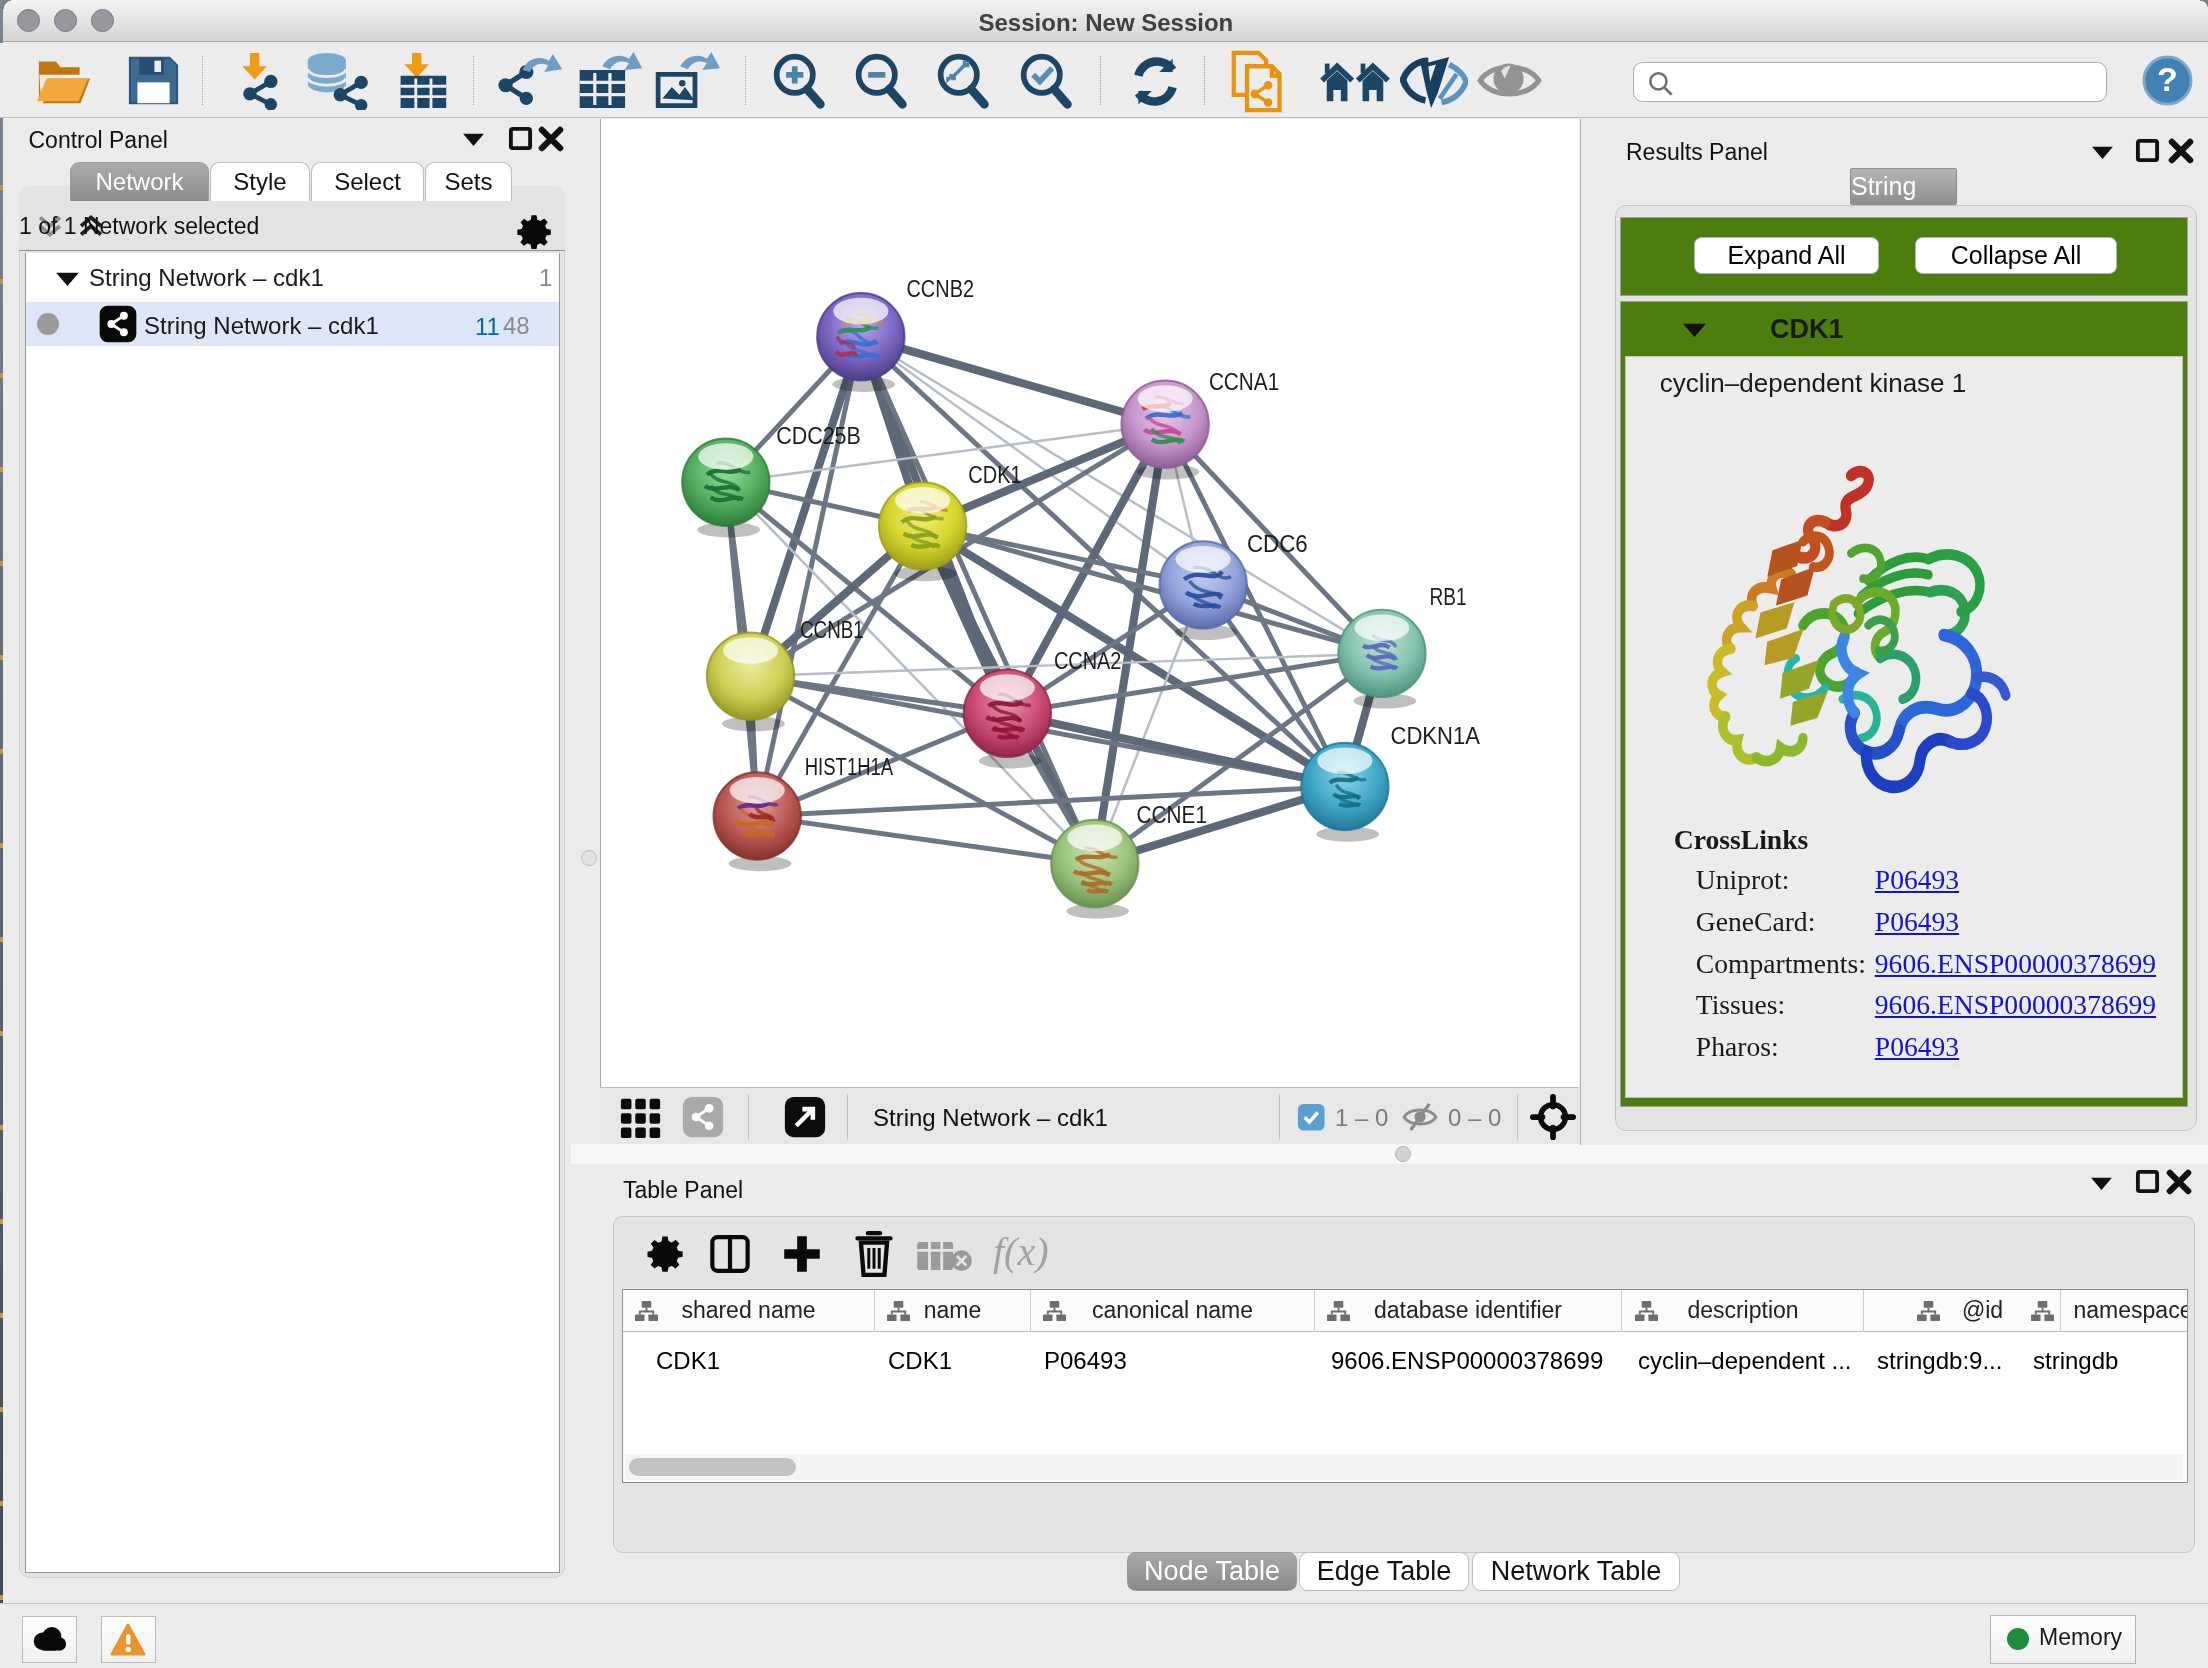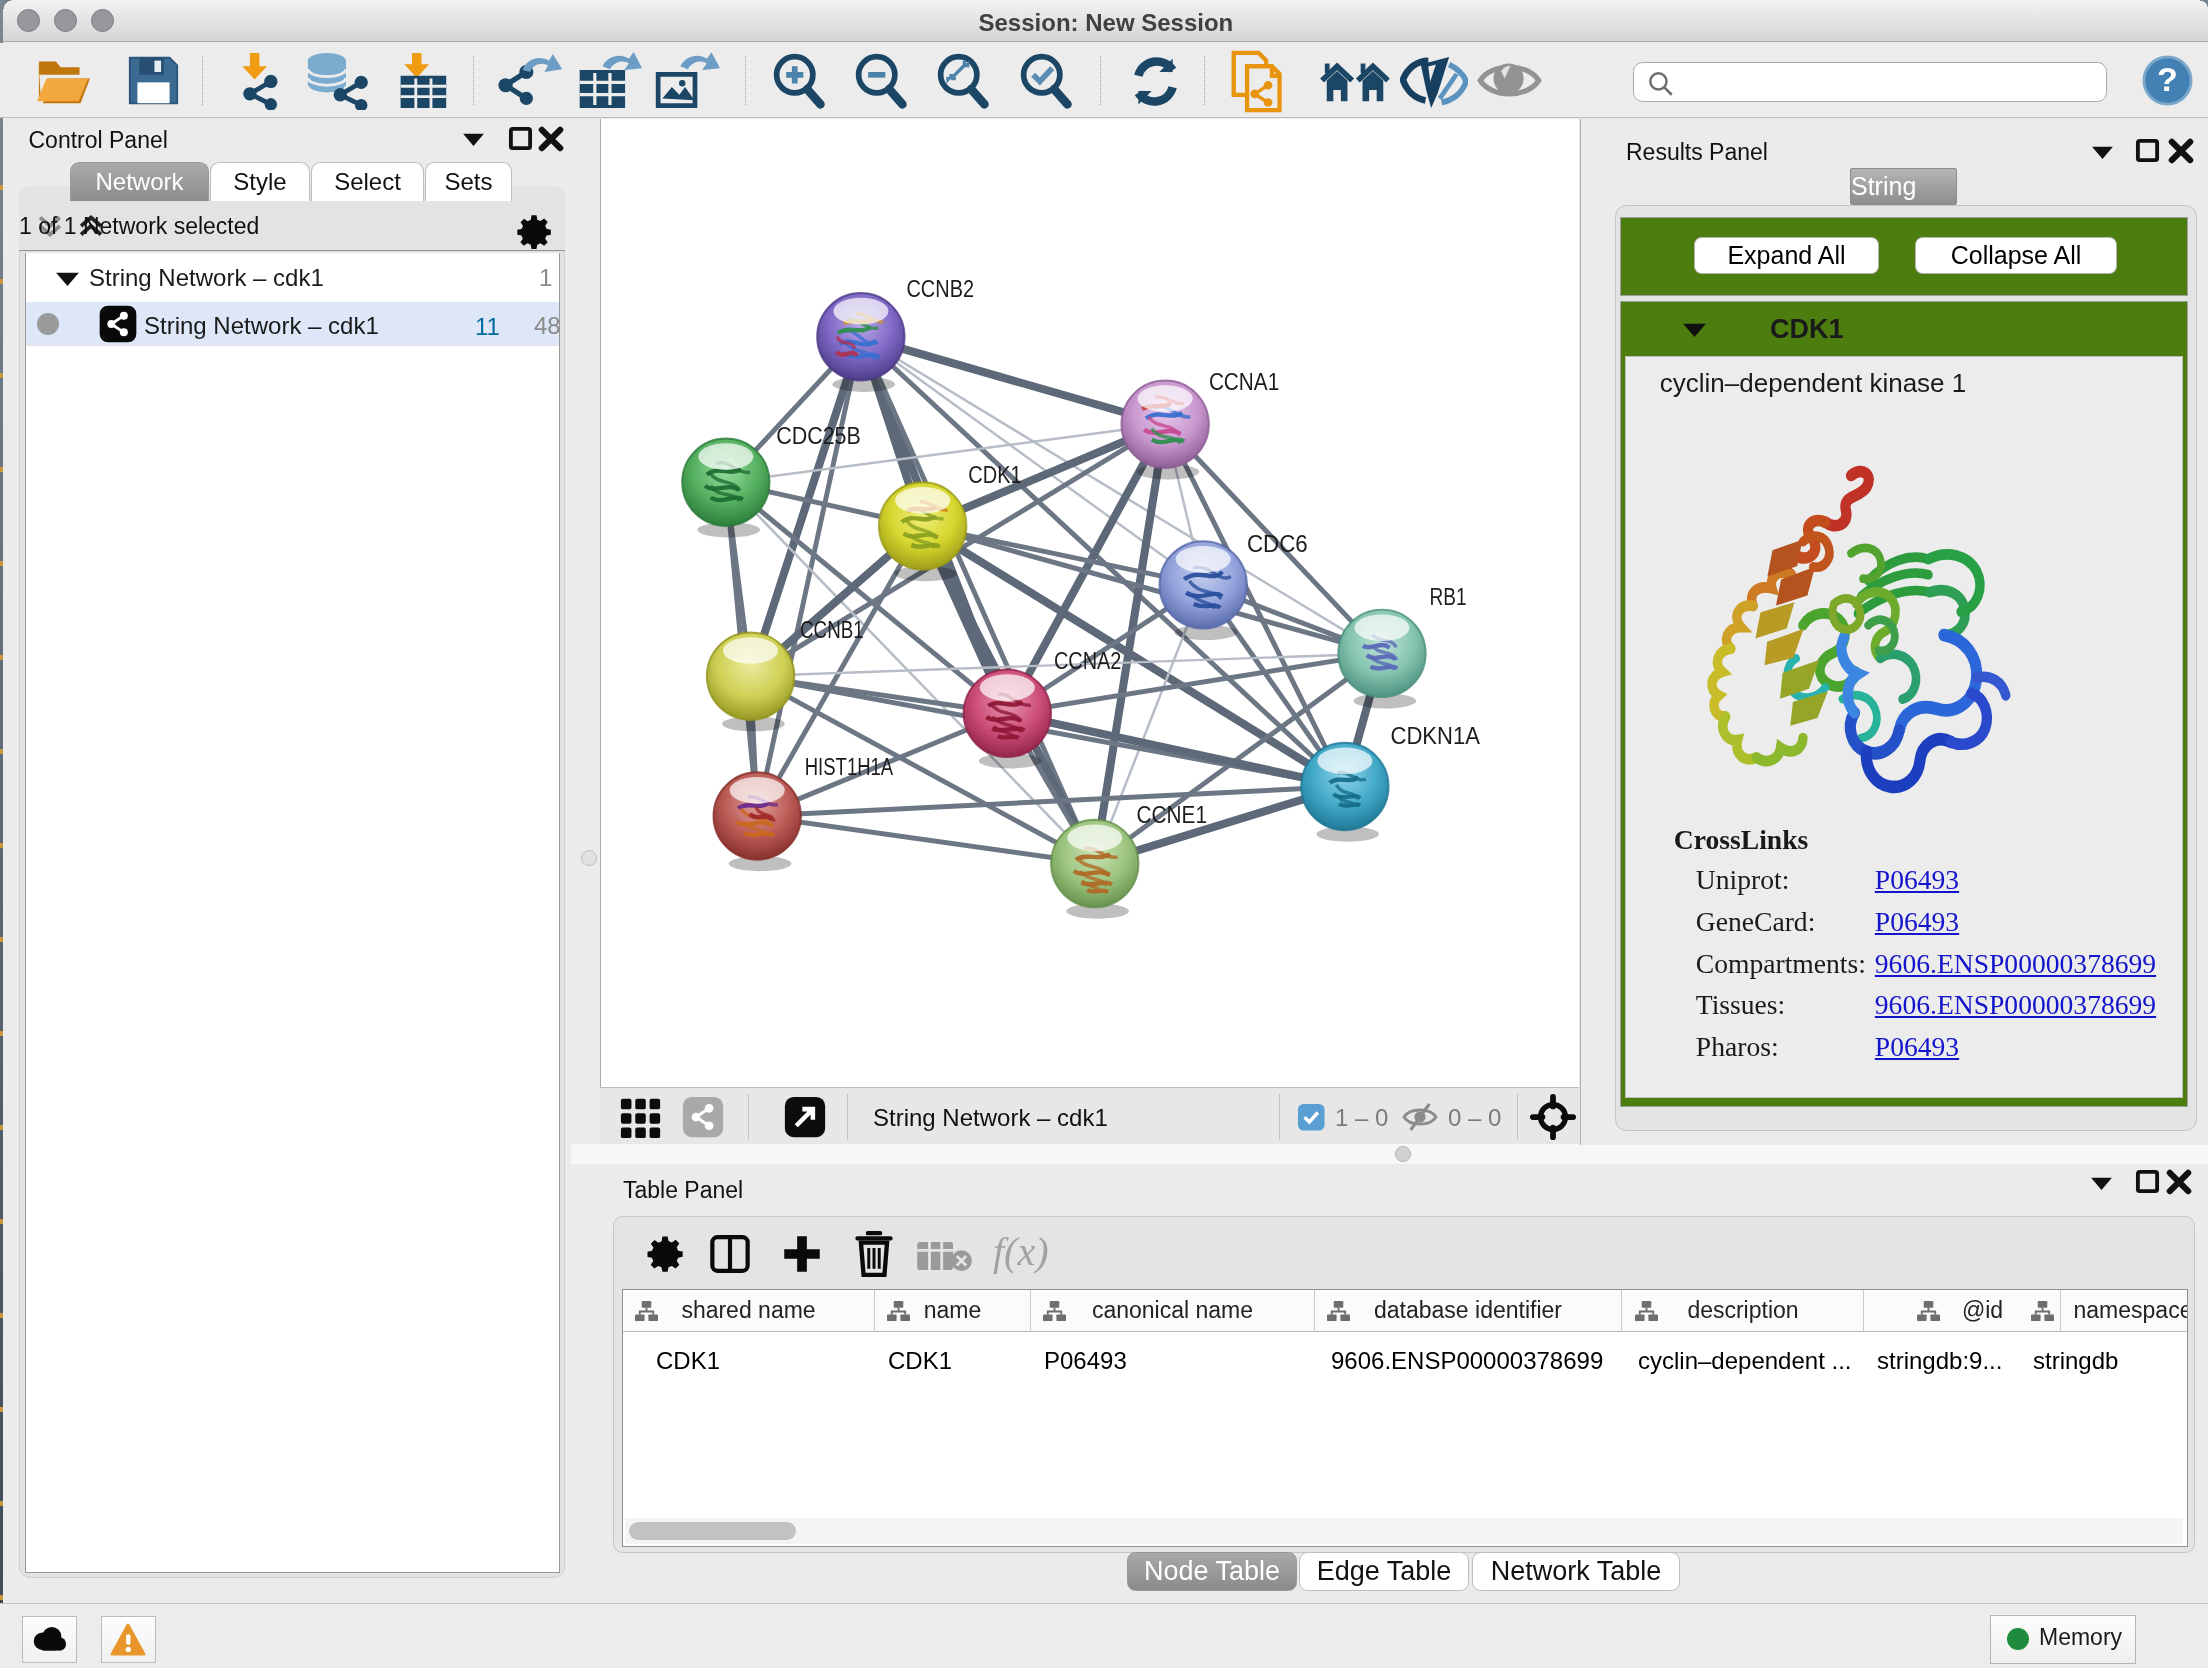--- a/index.html
+++ b/index.html
@@ -40,21 +40,21 @@
   border:1px solid #8b8b8b; border-radius:2px; color:#fff; font-size:25px; text-align:left; line-height:35px;}
 .rp-box { position:absolute; left:39px; background:#4d7c0f; border:1.9px solid #9f9f9f; }
 .rp-btn { position:absolute; top:19px; height:37px; background:#fff; border:1px solid #b4b4b4; border-radius:7.6px;
   font-size:25px; text-align:center; color:#000; }
 #rp-content { position:absolute; left:3.8px; top:54px; right:3.8px; bottom:7.6px; background:#ececec; border:1px solid #c0c0c0; }
 .serif { font-family:"Liberation Serif", serif; }
 .link { color:#1414cc; text-decoration:underline; }
 
 #tablepanel-title { left:623px; top:1177px; font-size:23px; color:#111; }
 #tp-box { left:613px; top:1216px; width:1582px; height:337px; background:#e4e4e4; border:1px solid #c6c6c6; border-radius:9.5px; }
-#tp-table { left:622px; top:1289px; width:1566px; height:258px; background:#fff; border:1.9px solid #8f8f8f; overflow:hidden; }
+#tp-table { left:622px; top:1289px; width:1566px; height:194px; background:#fff; border:1.9px solid #8f8f8f; overflow:hidden; }
 #tp-header { position:absolute; left:0; top:0; width:100%; height:42px; background:#fbfbfb; border-bottom:1px solid #b9b9b9; font-size:23px; color:#222;}
 .th { position:absolute; top:0; height:42px; border-right:1px solid #cccccc; }
 .th span { position:absolute; top:6.7px; width:100%; text-align:center; }
 .td { position:absolute; top:57px; font-size:24px; white-space:nowrap; overflow:hidden; color:#000; }
 #hscroll { position:absolute; left:1.9px; bottom:1.9px; width:1558px; height:26px; background:#f4f4f4; }
 #hthumb { position:absolute; left:3.8px; top:3.8px; width:167px; height:18px; background:#c2c2c2; border-radius:9.5px; }
 .btab { position:absolute; top:1552px; height:39px; border:1px solid #bdbdbd; background:#fff; border-radius:8.6px;
   font-size:27px; text-align:center; color:#111; }
 .btab.sel { background:linear-gradient(#a9a9a9,#8a8a8a); color:#fff; border-color:#979797; }
 
@@ -267,21 +267,21 @@
           <circle cx="15.5" cy="7" r="2.4"></circle>
           <circle cx="8" cy="12" r="2.4"></circle>
           <circle cx="15.5" cy="17" r="2.4"></circle>
         </g>
         <g stroke="#fff" stroke-width="1.7">
           <path d="M8 12 L15.5 7 M8 12 L15.5 17"></path>
         </g>
       </svg>
     <span style="position:absolute; left:118px; top:9.5px; font-size:24px;">String Network – cdk1</span>
     <span style="position:absolute; left:449px; top:11px; font-size:24px; color:#0369a1;">11</span>
-    <span style="position:absolute; left:508px; top:9.5px; font-size:24px; color:#8a8a8a;">48</span>
+    <span style="position:absolute; left:477px; top:9.5px; font-size:24px; color:#8a8a8a;">48</span>
   </div>
 </div>
 
 <div class="abs" id="canvas">
     <svg width="979" height="968" viewBox="0 0 1029 1018" style="position:absolute;left:0;top:0;">
       <defs>
         <radialGradient id="gCCNB2" cx="0.5" cy="0.36" r="0.75">
           <stop offset="0" stop-color="#b9a8e8"></stop>
           <stop offset="0.5" stop-color="#7f68c5"></stop>
           <stop offset="0.88" stop-color="#4a3a85"></stop>

